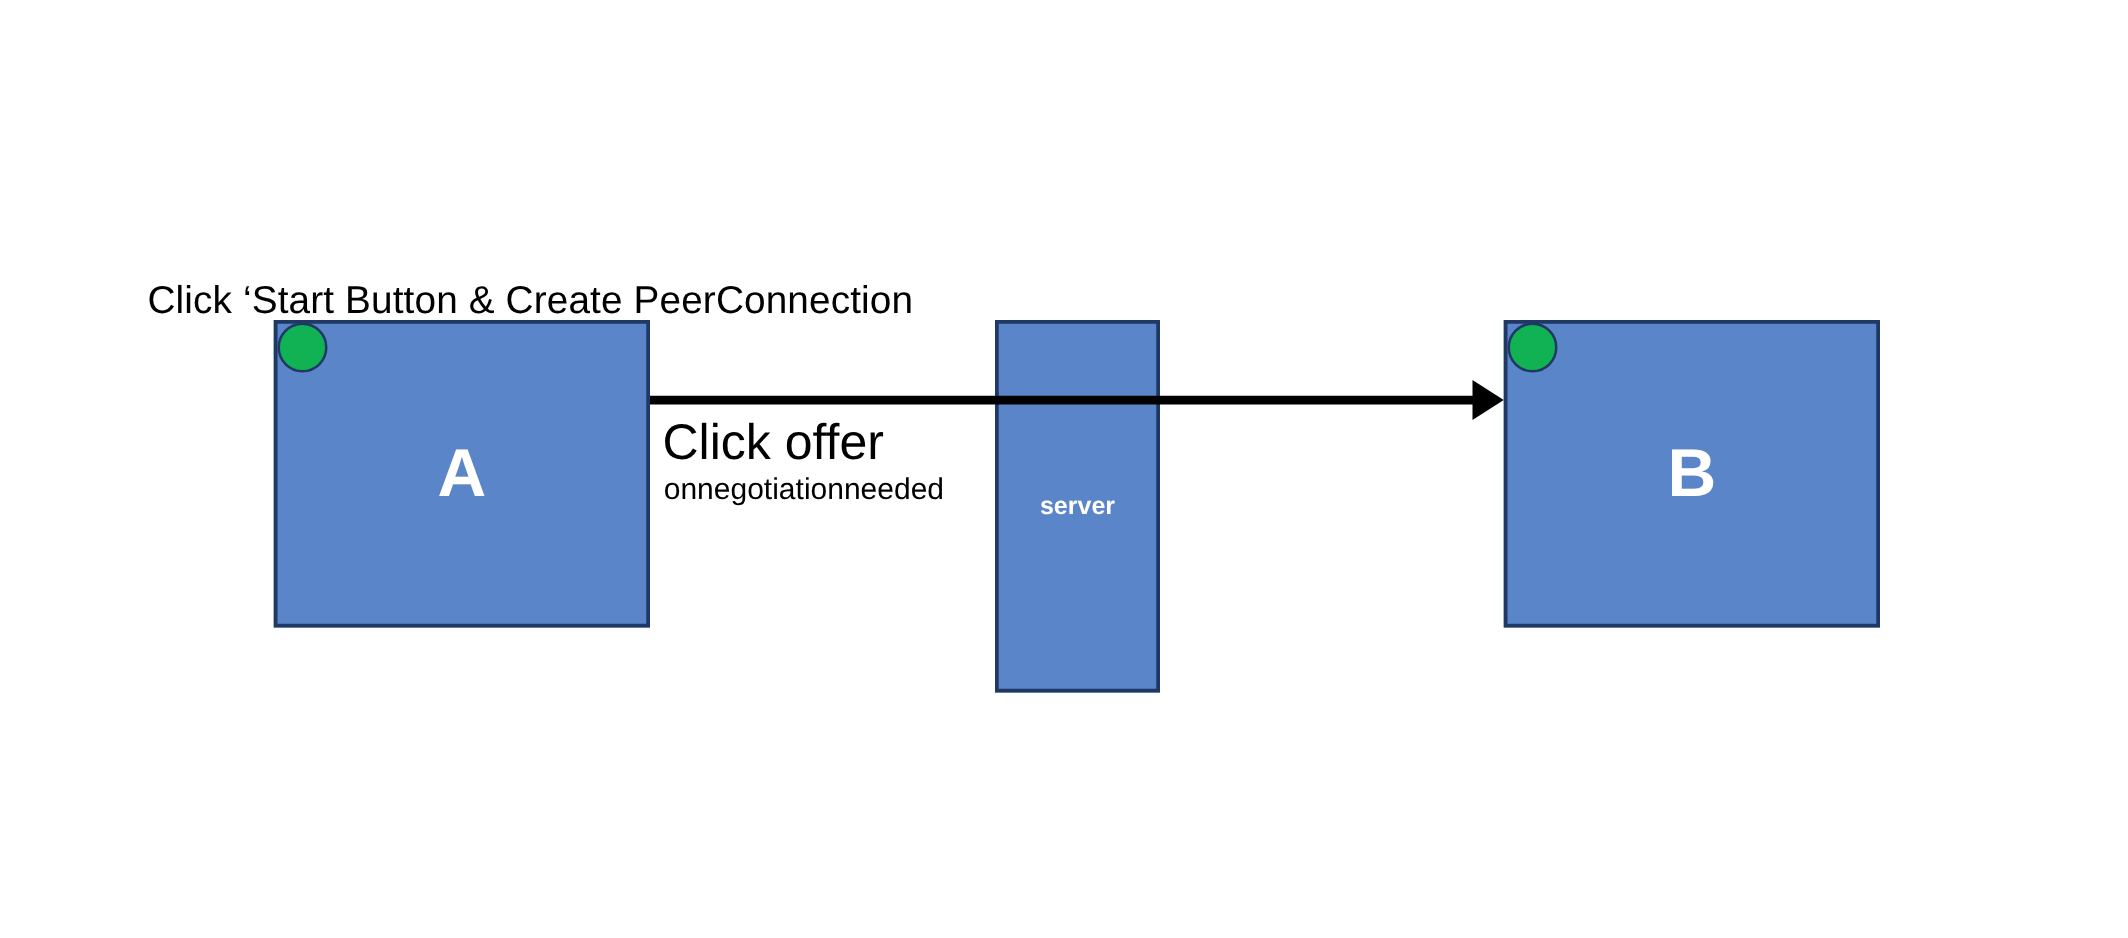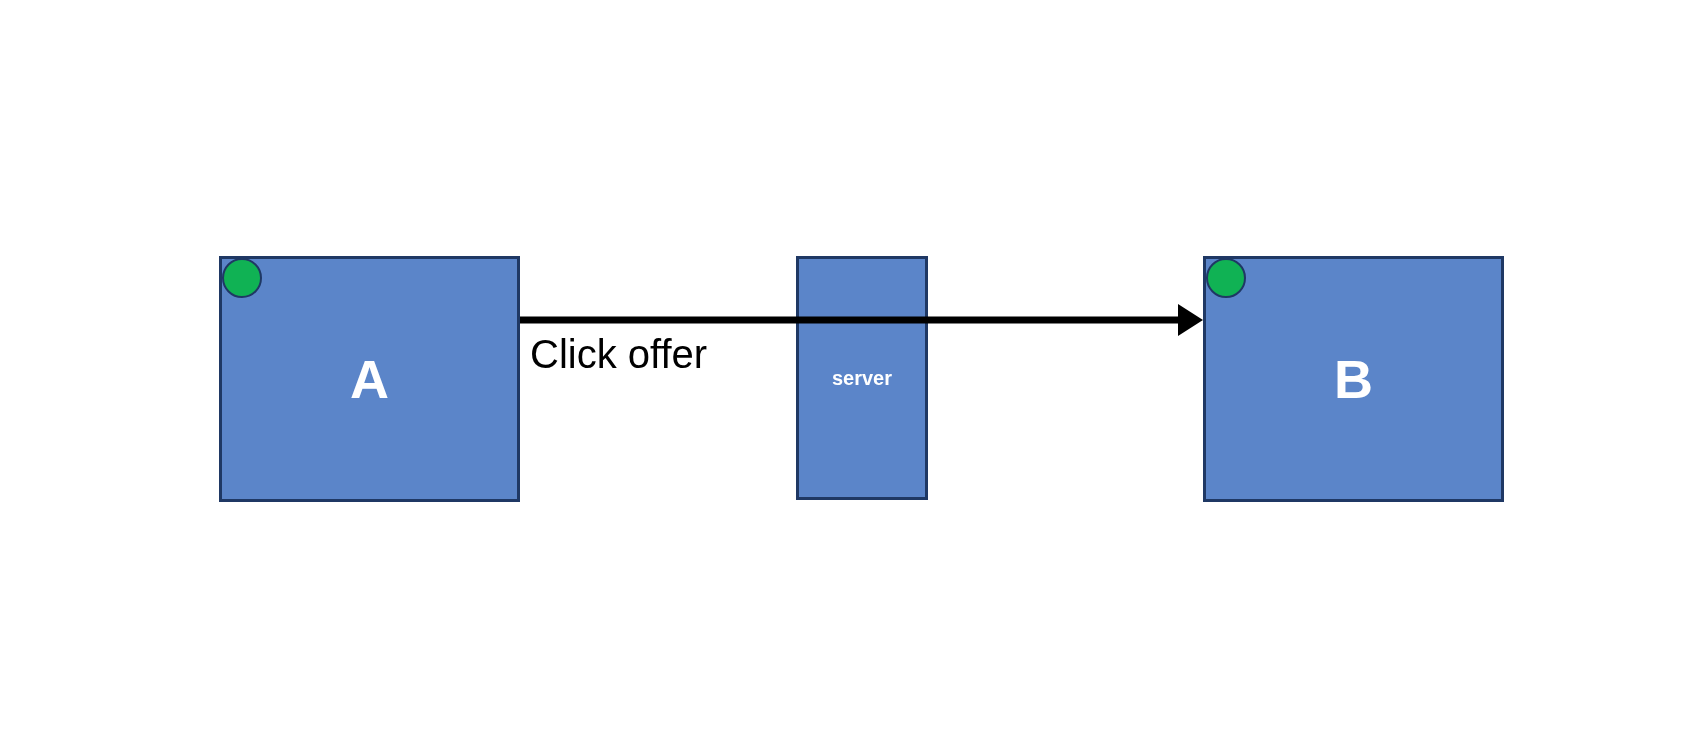--- a/index.html
+++ b/index.html
@@ -58,21 +58,21 @@
   #node-b {
     left: 1203px;
     top: 256px;
     width: 301px;
     height: 246px;
   }
   #node-server {
     left: 796px;
     top: 256px;
     width: 132px;
-    height: 244px;
+    height: 298px;
   }
 
   #node-a .node-label,
   #node-b .node-label {
     font-size: 54px;
   }
   #node-server .node-label {
     font-size: 20px;
   }
 
@@ -120,20 +120,21 @@
     line-height: 28px;
     color: #000000;
     white-space: nowrap;
   }
 </style>
 </head>
 <body>
 
 <div id="canvas">
 
+  <div class="caption">Click ‘Start Button &amp; Create PeerConnection</div>
 
   <svg class="arrow-svg" viewBox="0 0 1702 750" xmlns="http://www.w3.org/2000/svg">
     <line x1="520" y1="320" x2="1182" y2="320" stroke="#000000" stroke-width="7"></line>
     <polygon points="1178,304 1203,320 1178,336" fill="#000000"></polygon>
   </svg>
 
   <div class="node" id="node-a">
     <span class="node-label">A</span>
   </div>
   <div class="status-dot" id="dot-a"></div>
@@ -141,14 +142,15 @@
   <div class="node" id="node-server">
     <span class="node-label">server</span>
   </div>
 
   <div class="node" id="node-b">
     <span class="node-label">B</span>
   </div>
   <div class="status-dot" id="dot-b"></div>
 
   <div class="edge-label-main">Click offer</div>
+  <div class="edge-label-sub">onnegotiationneeded</div>
 
 </div>
 
 </body></html>

